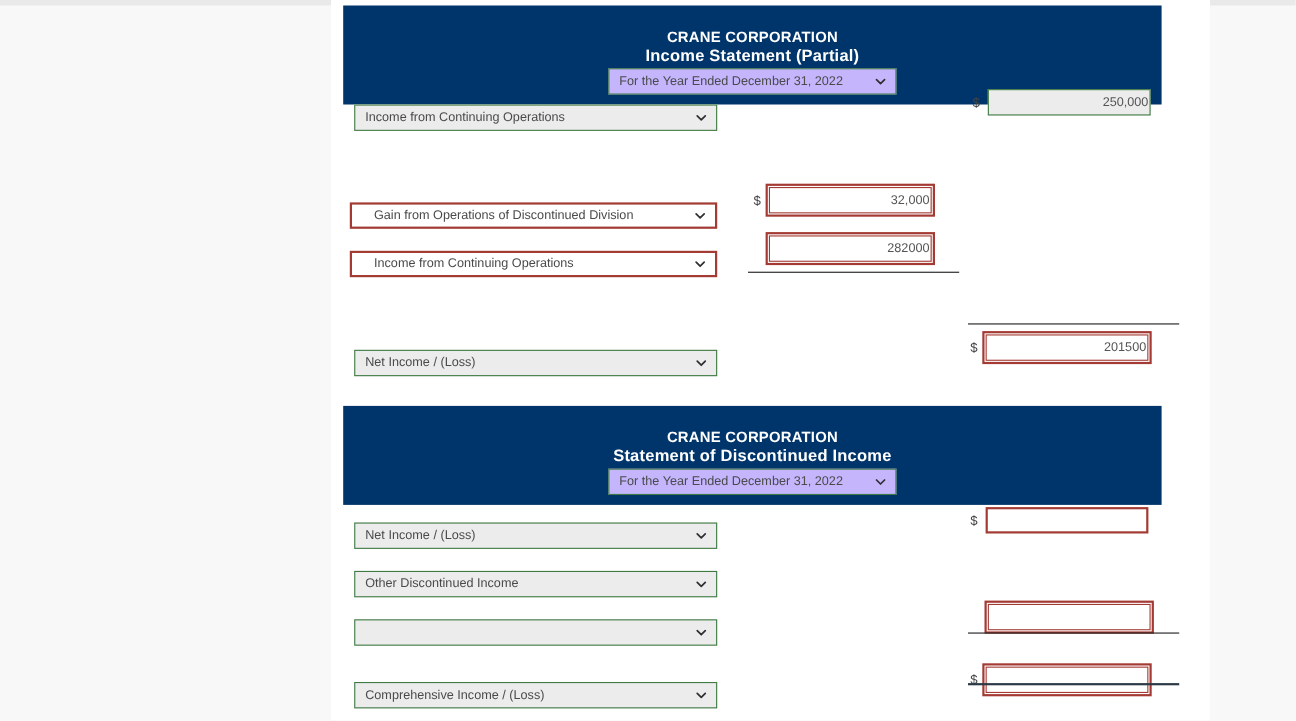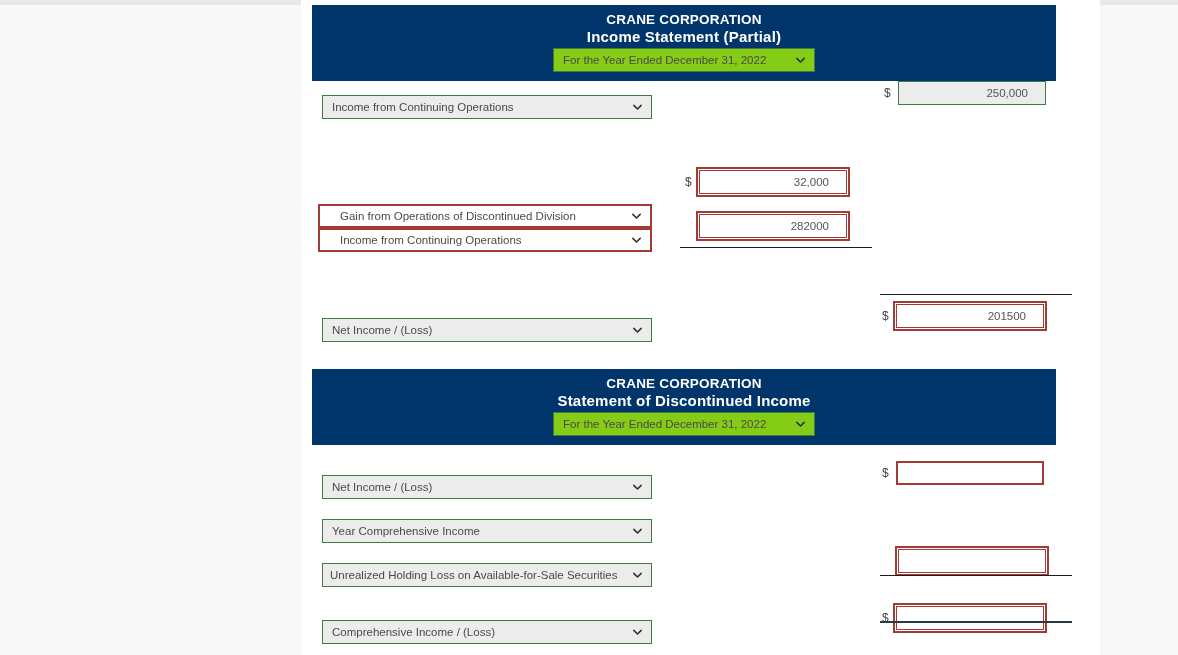--- a/index.html
+++ b/index.html
@@ -38,21 +38,21 @@
   
   .statement {
     position: absolute;
     left: 11px;          
     width: 744px;        
   }
   .stmt-header {
     background: #00356b;
     color: #ffffff;
     text-align: center;
-    padding: 6px 0 9px 0;
+    padding: 20px 0 9px 0;
   }
   .stmt-company {
     font-size: 13.5px;
     font-weight: bold;
     letter-spacing: 0.2px;
     line-height: 17px;
   }
   .stmt-title {
     font-size: 15px;
     font-weight: bold;
@@ -84,21 +84,21 @@
     right: 8px;
     top: 50%;
     transform: translateY(-50%);
     width: 11px; height: 11px;
     color: #2f2f2f;
     display: block;
   }
   .sel.period {
     width: 262px;
     justify-content: flex-start;
-    background: #84cc16;
+    background: #c4b5fd;
   }
   .sel.err {
     background: #ffffff;
     border: 2px solid #a33a33;
     padding-left: 20px;
   }
 
   
   .row {
     position: absolute;
@@ -130,21 +130,21 @@
   }
   .amt {
     box-sizing: border-box;
     width: 148px;
     height: 24px;
     background: #ececec;
     border: 1px solid #3f7a42;
     font-size: 11.5px;
     color: #555;
     text-align: right;
-    padding: 0 17px;
+    padding: 0 1px;
     line-height: 22px;
     white-space: nowrap;
     overflow: hidden;
   }
   .amt.err {
     background: #ffffff;
     border: 1px solid #a33a33;
     outline: 2px solid #a33a33;
     outline-offset: 1px;
   }
@@ -197,21 +197,21 @@
         </div>
         <div class="amt-wrap" style="left:572px;">
           <span class="dollar">$</span>
           <div class="amt">250,000</div>
         </div>
       </div>
 
 
       <div class="row" style="top:165px;">
         <div class="label-cell" style="left:8px;">
-          <div class="sel label-sel err" style="width:334px;margin-top:20px;">
+          <div class="sel label-sel err" style="width:334px;">
             <span>Gain from Operations of Discontinued Division</span>
             <svg class="chev" viewBox="0 0 12 12">
               <path d="M2 4.2 L6 8.2 L10 4.2" fill="none" stroke="currentColor" stroke-width="1.7" stroke-linecap="round" stroke-linejoin="round"></path>
             </svg>
           </div>
         </div>
         <div class="amt-wrap" style="left:373px;">
           <span class="dollar">$</span>
           <div class="amt err">32,000</div>
         </div>
@@ -279,32 +279,31 @@
         </div>
         <div class="amt-wrap" style="left:570px;">
           <span class="dollar">$</span>
           <div class="amt err single"></div>
         </div>
       </div>
 
       <div class="row" style="top:136px;">
         <div class="label-cell">
           <div class="sel label-sel">
-            <span>Year Comprehensive Income</span>
+            <span>Other Discontinued Income</span>
             <svg class="chev" viewBox="0 0 12 12">
               <path d="M2 4.2 L6 8.2 L10 4.2" fill="none" stroke="currentColor" stroke-width="1.7" stroke-linecap="round" stroke-linejoin="round"></path>
             </svg>
           </div>
         </div>
       </div>
 
       <div class="row" style="top:180px;">
         <div class="label-cell">
           <div class="sel label-sel" style="padding-left:7px; padding-right:24px;">
-            <span>Unrealized Holding Loss on Available-for-Sale Securities</span>
             <svg class="chev" viewBox="0 0 12 12">
               <path d="M2 4.2 L6 8.2 L10 4.2" fill="none" stroke="currentColor" stroke-width="1.7" stroke-linecap="round" stroke-linejoin="round"></path>
             </svg>
           </div>
         </div>
         <div class="amt-wrap" style="left:572px;">
           <span class="dollar"></span>
           <div class="amt err"></div>
         </div>
       </div>

